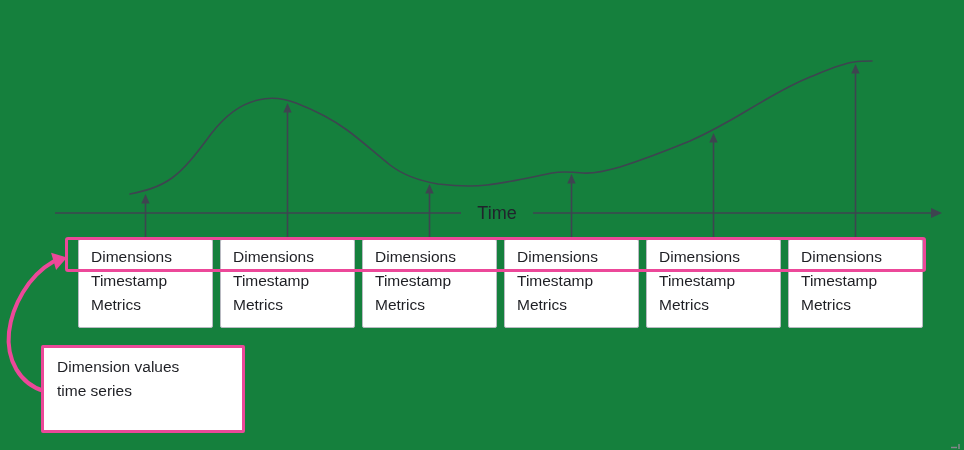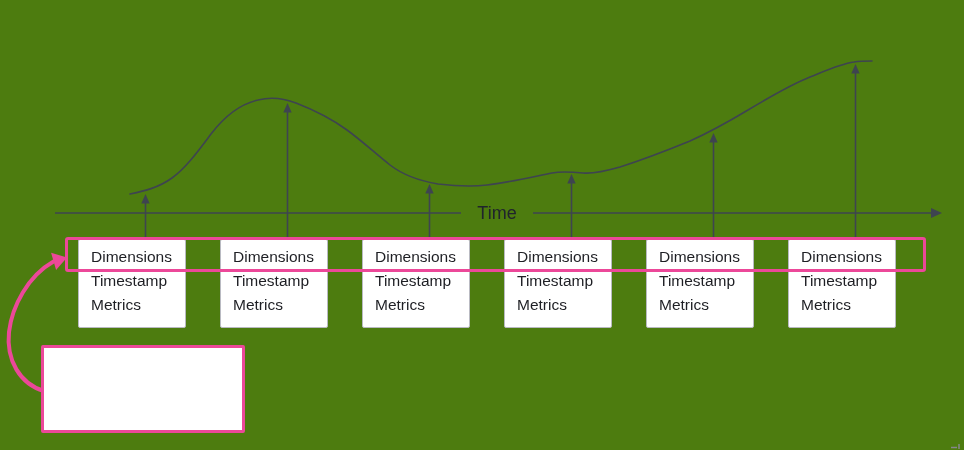--- a/index.html
+++ b/index.html
@@ -1,33 +1,33 @@
 <!DOCTYPE html>
 <html><head>
 <meta charset="utf-8">
 <style>
   html, body { margin: 0; padding: 0; background: #ffffff; }
   .canvas {
     position: relative;
     width: 964px;
     height: 450px;
-    background: #4d7c0f;
+    background: #15803d;
     overflow: hidden;
     font-family: "Liberation Sans", "DejaVu Sans", sans-serif;
     text-decoration: underline;
   }
   .canvas > svg.artwork {
     position: absolute;
     left: 0; top: 0;
     z-index: 1;
   }
   .record-box {
     position: absolute;
     top: 239px;
-    width: 108px;
+    width: 135px;
     height: 89px;
     box-sizing: border-box;
     background: #ffffff;
     border: 1.5px solid #b9bac2;
     border-radius: 2px;
     z-index: 2;
     padding: 5px 0 0 12px;
   }
   .record-box .rec-line {
     font-size: 15.5px;
@@ -175,15 +175,17 @@
   </div>
   <div class="record-box b6">
     <div class="rec-line">Dimensions</div>
     <div class="rec-line">Timestamp</div>
     <div class="rec-line">Metrics</div>
   </div>
 
   <div class="highlight-rect"></div>
 
   <div class="callout">
+    <div class="co-line">Dimension values</div>
+    <div class="co-line">time series</div>
   </div>
 
 </div>
 
 </body></html>

